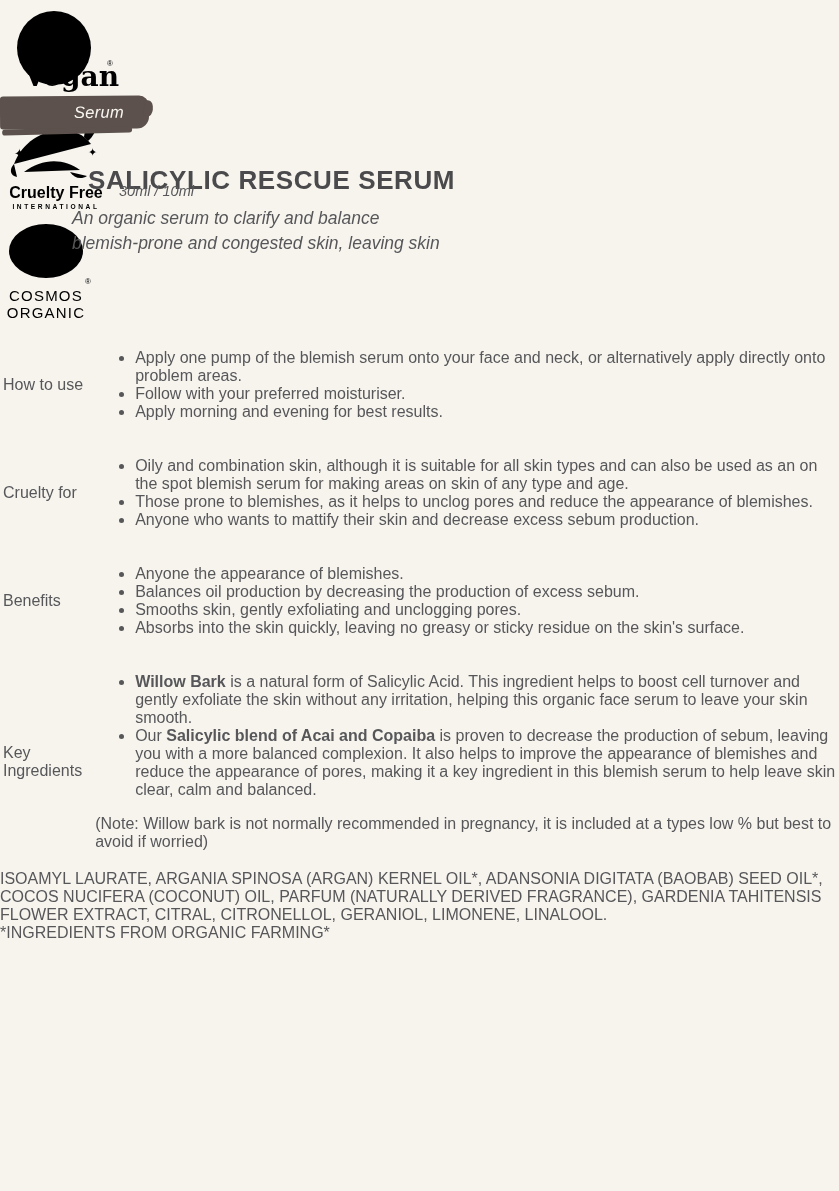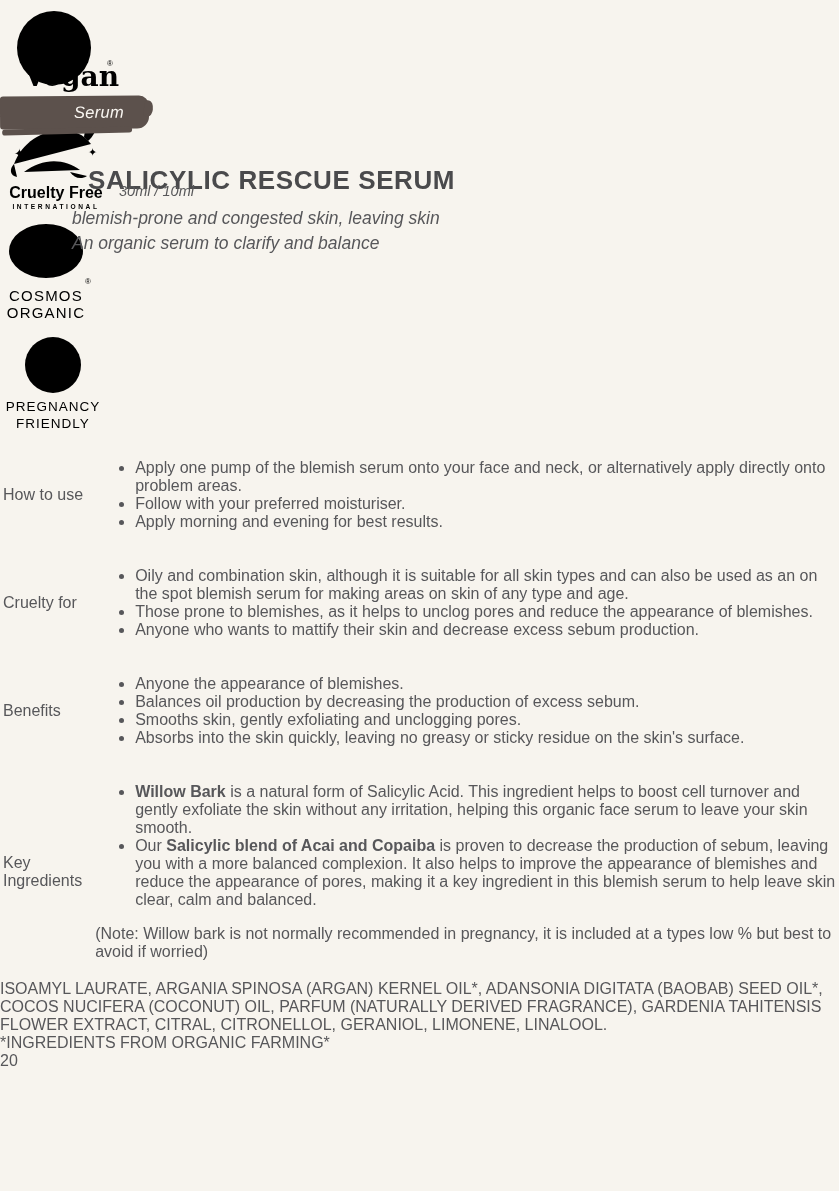--- a/index.html
+++ b/index.html
@@ -110,22 +110,22 @@
 
   <div class="tag">
     <span>Serum</span>
   </div>
 
   <div class="smear"></div>
 
   <h1 class="title" style="margin:16px">SALICYLIC RESCUE SERUM</h1>
   <div class="sizes">30ml / 10ml</div>
   <div class="tagline">
+    <div>An organic serum to clarify and balance</div>
     <div>blemish-prone and congested skin, leaving skin</div>
-    <div>An organic serum to clarify and balance</div>
   </div>
 
   <div class="badges">
 
     <div class="badge">
       <svg width="122" height="106" viewBox="0 0 122 106">
         <circle class="ink" cx="54" cy="48" r="37" stroke-width="2.2"></circle>
         <ellipse class="ink" cx="59" cy="30" rx="21" ry="13" stroke-width="4" stroke-dasharray="1.5 3.2" transform="rotate(-18 59 30)"></ellipse>
         <ellipse class="ink" cx="59" cy="30" rx="15" ry="8.5" stroke-width="2.6" stroke-dasharray="2.6 2.2" transform="rotate(-18 59 30)"></ellipse>
         <path class="ink" d="M54 41 C54 51 50 59 45 68" stroke-width="3.2"></path>
@@ -158,28 +158,20 @@
         <path class="ink" d="M10 23 H27" stroke-width="2.2"></path>
         <path class="ink" d="M60 41 H83" stroke-width="2.2"></path>
         <text x="46" y="28" text-anchor="middle" font-size="18" font-weight="bold" font-style="italic">ECO</text>
         <text x="46" y="47" text-anchor="middle" font-size="18" font-weight="bold" font-style="italic">CERT</text>
         <text x="85" y="64" font-size="8">®</text>
         <text x="46" y="81" text-anchor="middle" font-size="15" letter-spacing="1.2">COSMOS</text>
         <text x="46" y="98" text-anchor="middle" font-size="15" letter-spacing="1.2">ORGANIC</text>
       </svg>
     </div>
 
-    <div class="badge">
-      <svg width="106" height="106" viewBox="0 0 106 106">
-        <circle class="ink" cx="53" cy="35" r="28" stroke-width="2"></circle>
-        <path class="ink" d="M53 51 C49 47 35 39 35 28 C35 21 42 18 47 21 C50 23 53 27 53 27 C53 27 56 23 59 21 C64 18 71 21 71 28 C71 39 57 47 53 51 Z" stroke-width="2"></path>
-        <text x="53" y="81" text-anchor="middle" font-size="13.5" letter-spacing="1">PREGNANCY</text>
-        <text x="53" y="98" text-anchor="middle" font-size="13.5" letter-spacing="1">FRIENDLY</text>
-      </svg>
-    </div>
 
   </div>
 
   <table class="info">
     <tbody>
         <tr>
           <td class="label-cell">
             <div class="row-label">How to use</div>
           </td>
           <td class="content-cell">
@@ -233,15 +225,14 @@
       </tbody>
   </table>
 
   <div class="footer">
     <div class="footer-text">
       <span>ISOAMYL LAURATE,  ARGANIA SPINOSA (ARGAN) KERNEL OIL*, ADANSONIA DIGITATA (BAOBAB) SEED OIL*, COCOS NUCIFERA (COCONUT) OIL, PARFUM (NATURALLY DERIVED FRAGRANCE), GARDENIA TAHITENSIS FLOWER EXTRACT, CITRAL, CITRONELLOL, GERANIOL, LIMONENE, LINALOOL.</span><br>
       <span>*INGREDIENTS FROM ORGANIC FARMING*</span>
     </div>
   </div>
 
-  <div class="page-number">20</div>
 
 </div>
 
 </body></html>

